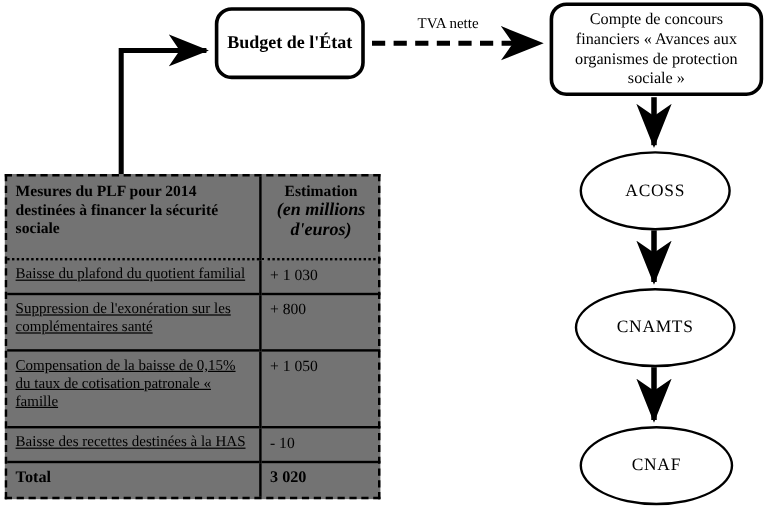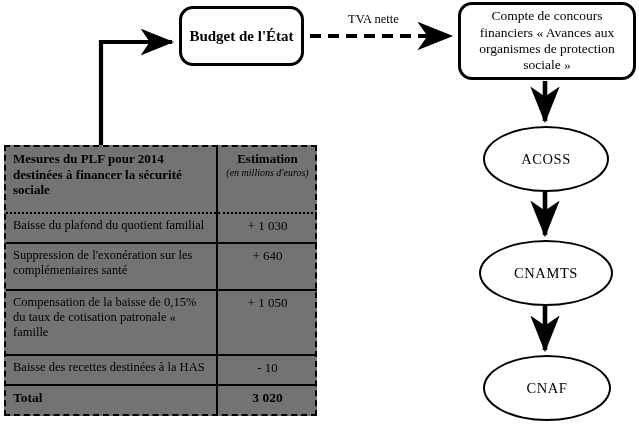--- a/index.html
+++ b/index.html
@@ -76,39 +76,40 @@
     border-collapse: collapse;
     table-layout: fixed;
   }
   #measures-table td, #measures-table th {
     border: 0;
     vertical-align: top;
     padding: 4px 7px 3px 7px;
     box-sizing: border-box;
   }
   .col-label { width: 211px; border-right: 2.5px solid #000 !important; }
-  .col-value { width: 100px; text-align: center; }
+  .col-value { width: 100px; text-align: left; }
   .row-sep-solid  > td { border-top: 2.5px solid #000 !important; }
   .row-sep-dotted > td { border-top: 2px dotted #000 !important; }
   .hdr {
     font-weight: bold;
     font-size: 13px;
     line-height: 1.2;
   }
   .hdr.col-value { text-align: center; }
   .hdr-sub {
     display: block;
-    font-weight: normal;
+    font-weight: bold;
     font-style: italic;
-    font-size: 10px;
+    font-size: 15px;
     line-height: 1.15;
   }
   .cell-label {
     font-size: 12.5px;
     line-height: 1.2;
+    text-decoration: underline;
   }
   .cell-value {
     font-size: 13px;
     line-height: 1.2;
   }
   .cell-total-label { font-weight: bold; font-size: 13.5px; }
   .cell-total-value { font-weight: bold; font-size: 13.5px; }
 
   
   #wires {
@@ -195,21 +196,21 @@
           </td>
         </tr>
 
         <tr class="row-sep-dotted">
           <td class="col-label cell-label">Baisse du plafond du quotient familial</td>
           <td class="col-value cell-value">+ 1 030</td>
         </tr>
 
         <tr class="row-sep-solid">
           <td class="col-label cell-label">Suppression de l'exonération sur les complémentaires santé</td>
-          <td class="col-value cell-value">+ 640</td>
+          <td class="col-value cell-value">+ 800</td>
         </tr>
 
         <tr class="row-sep-solid">
           <td class="col-label cell-label">Compensation de la baisse de 0,15% du taux de cotisation patronale « famille</td>
           <td class="col-value cell-value">+ 1 050</td>
         </tr>
 
         <tr class="row-sep-solid">
           <td class="col-label cell-label">Baisse des recettes destinées à la HAS</td>
           <td class="col-value cell-value">- 10</td>

